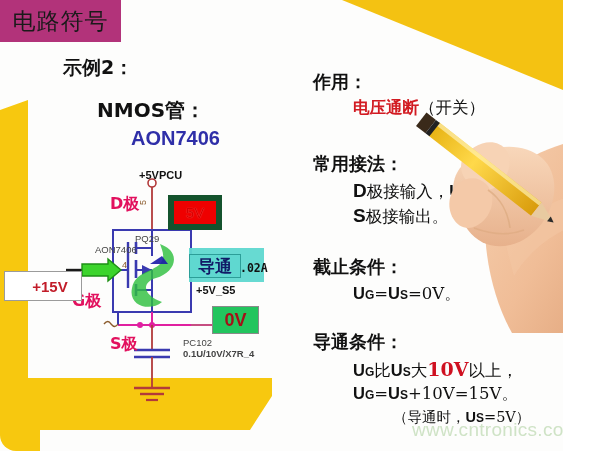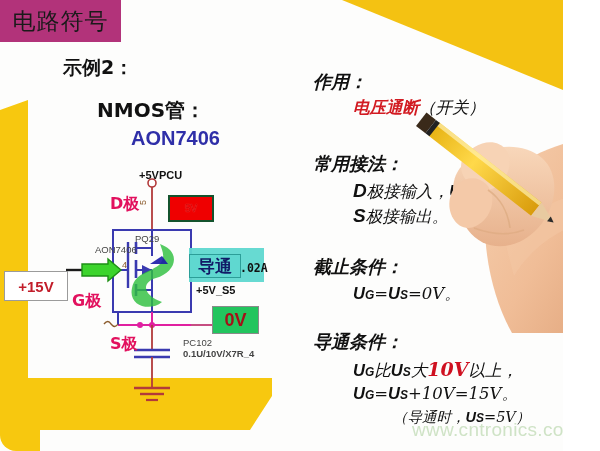--- a/index.html
+++ b/index.html
@@ -80,50 +80,50 @@
 
   .pole{position:absolute;font-size:16px;font-weight:bold;color:#e2115e;
     font-family:"DejaVu Sans","Liberation Sans",sans-serif;}
   #pole-d{left:110px;top:194px;}
   #pole-g{left:72px;top:291px;}
   #pole-s{left:110px;top:334px;}
 
   
   #box-5v{
     position:absolute;left:168px;top:195px;width:42px;height:23px;
-    background:#ef0000;border:2px solid #14532d;
-    display:flex;align-items:center;justify-content:center;
-    font-size:10px;font-weight:normal;color:#d60000;
+    background:#ef0000;border:6px solid #14532d;
+    display:flex;align-items:center;justify-content:center;
+    font-size:15px;font-weight:normal;color:#d60000;
     text-shadow:0 0 1px #ff6a6a;
   }
   #box-15v{
     position:absolute;left:4px;top:271px;width:62px;height:28px;
     background:#ffffff;border:1.5px solid #9b9b9b;
     display:flex;align-items:center;justify-content:center;
-    font-size:15px;font-weight:bold;color:#c21d2a;
+    font-size:15px;font-weight:bold;color:#c21d2a;padding-left:14px;
   }
   #box-0v{
     position:absolute;left:212px;top:306px;width:45px;height:26px;
     background:#22c55e;border:1.5px solid #8a8a8a;
     display:flex;align-items:center;justify-content:center;
     font-size:18px;font-weight:bold;color:#a31118;
   }
   #box-conduct{
     position:absolute;left:189px;top:254px;width:50px;height:22px;
     background:#5fd8d0;border:1px solid #2c9e98;
     display:flex;align-items:center;justify-content:center;
     font-size:17px;font-weight:bold;color:#111a66;
   }
   #teal-bg{
     position:absolute;left:189px;top:248px;width:75px;height:34px;
     background:#5fd8d0;opacity:.95;
   }
 
   
-  #right-col{position:absolute;left:305px;top:0;width:295px;height:451px;font-style:italic;}
+  #right-col{position:absolute;left:305px;top:0;width:295px;height:451px;}
   .r-head{
     position:absolute;font-size:18px;font-weight:bold;color:#111;
     font-family:"DejaVu Serif","Liberation Serif",serif;
   }
   .r-body{
     position:absolute;font-size:16.5px;color:#111;
     font-family:"DejaVu Serif","Liberation Serif",serif;
     white-space:nowrap;
   }
   .r-small{

